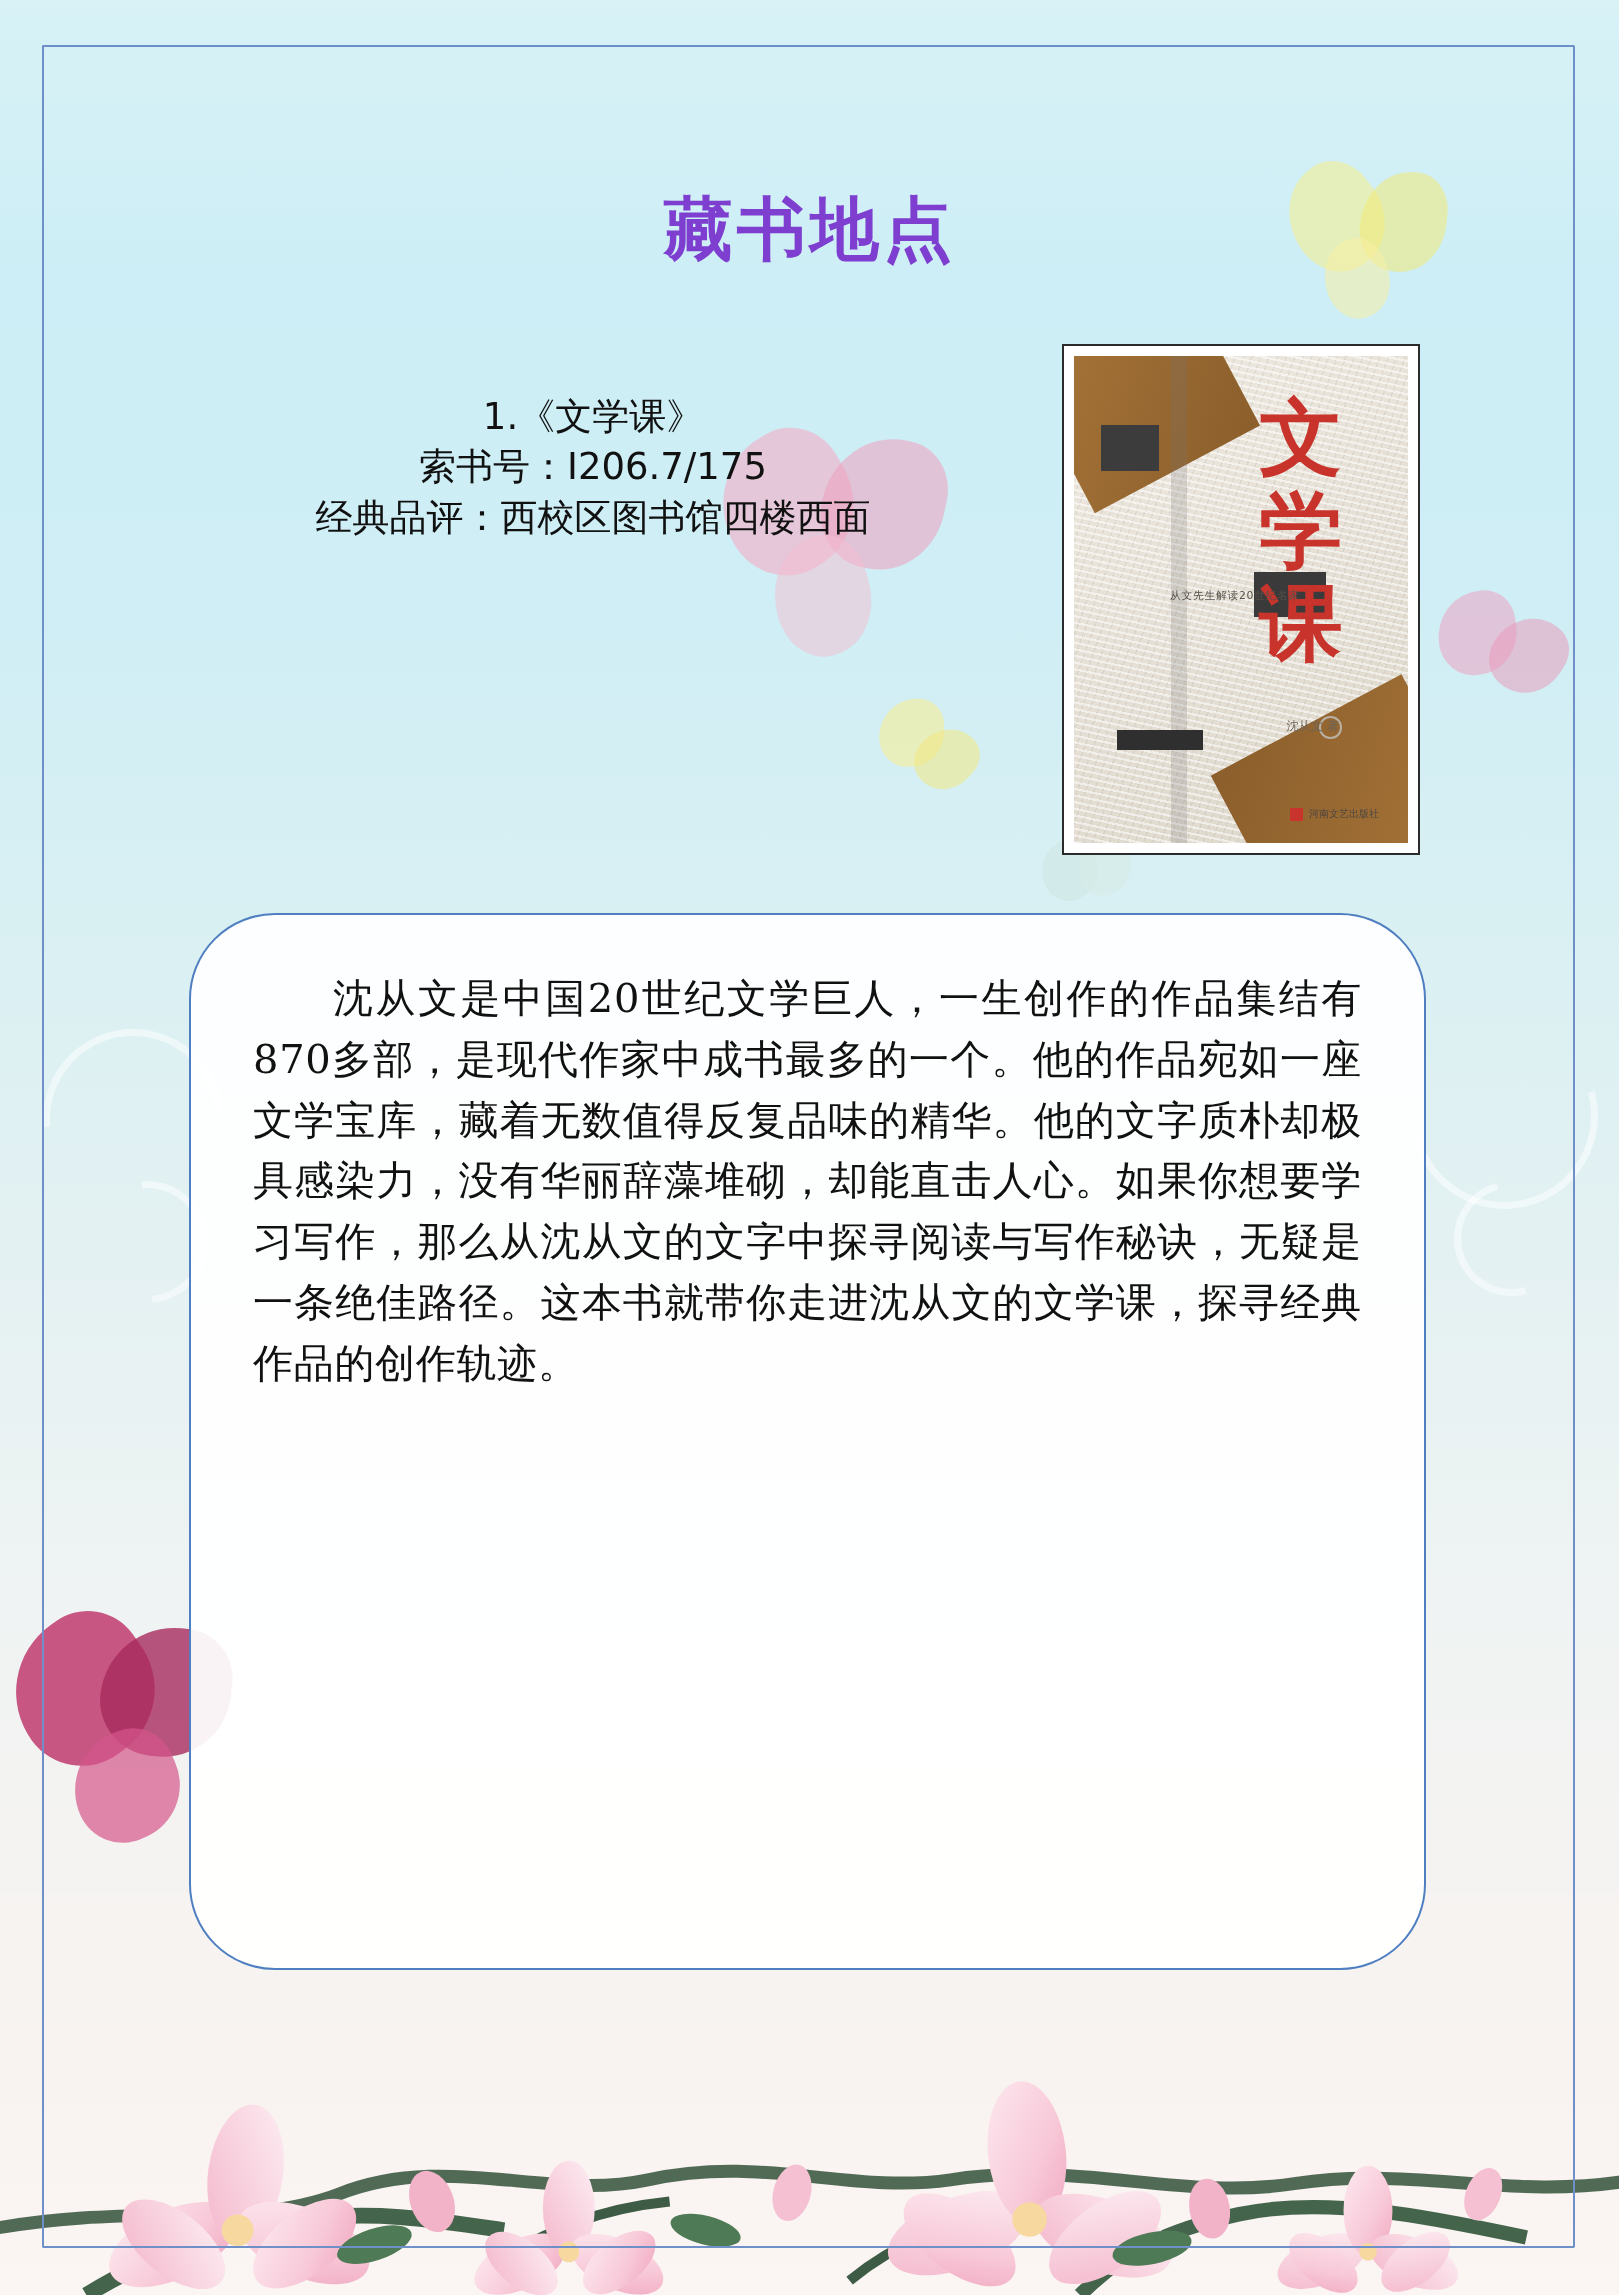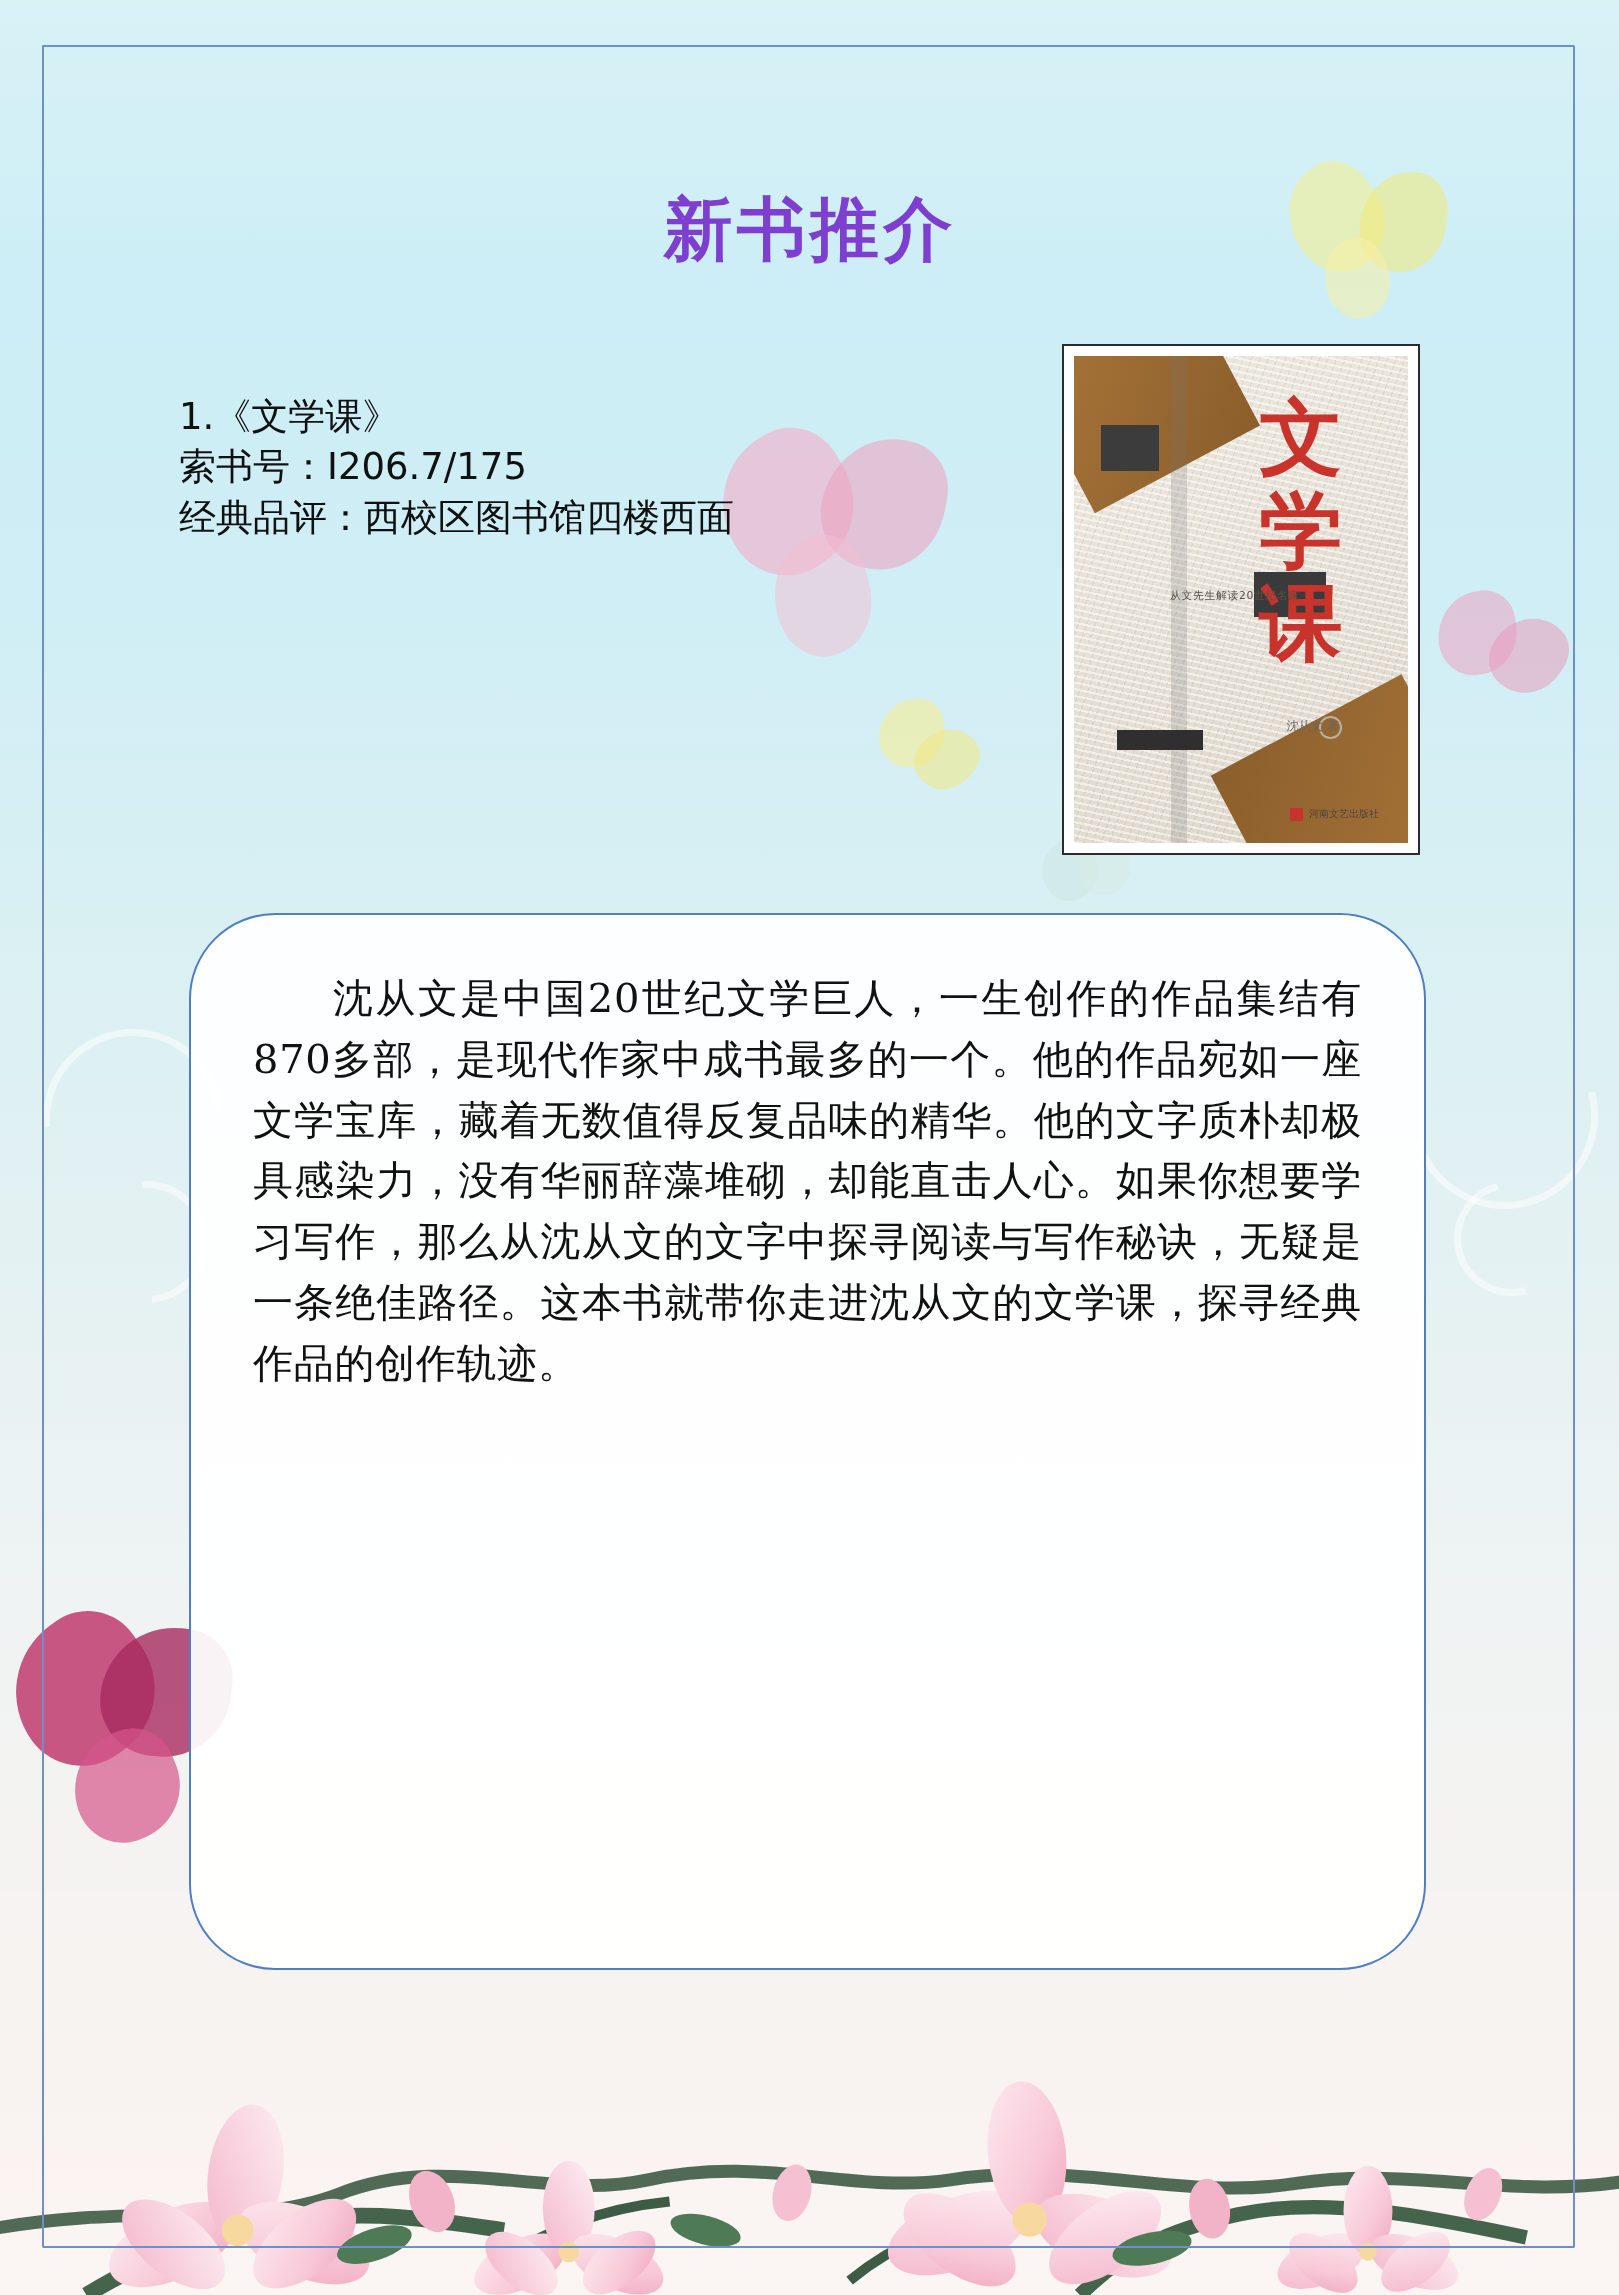--- a/index.html
+++ b/index.html
@@ -121,20 +121,21 @@
   }
 
   .book-info {
     position: absolute;
     left: 179px; top: 392px;
     width: 828px;
     font-family: "DejaVu Sans", "Liberation Sans", sans-serif;
     font-size: 37px;
     line-height: 1.36;
     color: #111111;
+    text-align: center;
   }
   .book-info div { white-space: pre-wrap; }
 
   .cover-frame {
     position: absolute;
     left: 1062px; top: 344px;
     width: 358px; height: 511px;
     background: #ffffff;
     border: 2.9px solid #2b2b2b;
     box-sizing: border-box;
@@ -346,21 +347,21 @@
     <ellipse cx="1680" cy="440" rx="28" ry="42" fill="#f2b3c8" transform="rotate(-10 1680 440)"></ellipse>
     <ellipse cx="2060" cy="420" rx="24" ry="38" fill="#f4c0d2" transform="rotate(22 2060 420)"></ellipse>
 
     <ellipse cx="520" cy="490" rx="54" ry="22" fill="#4e7a55" transform="rotate(-18 520 490)"></ellipse>
     <ellipse cx="980" cy="470" rx="50" ry="20" fill="#4e7a55" transform="rotate(14 980 470)"></ellipse>
     <ellipse cx="1600" cy="495" rx="56" ry="22" fill="#4e7a55" transform="rotate(-12 1600 495)"></ellipse>
   </svg>
 
   <div class="page-inner-border"></div>
 
-  <div class="title">新书推介</div>
+  <div class="title">藏书地点</div>
 
   <div class="book-info">
     <div>1.《文学课》</div>
     <div>索书号：I206.7/175</div>
     <div>经典品评：西校区图书馆四楼西面</div>
   </div>
 
   <div class="cover-frame">
     <div class="cover-art">
       <div class="tex"></div>

